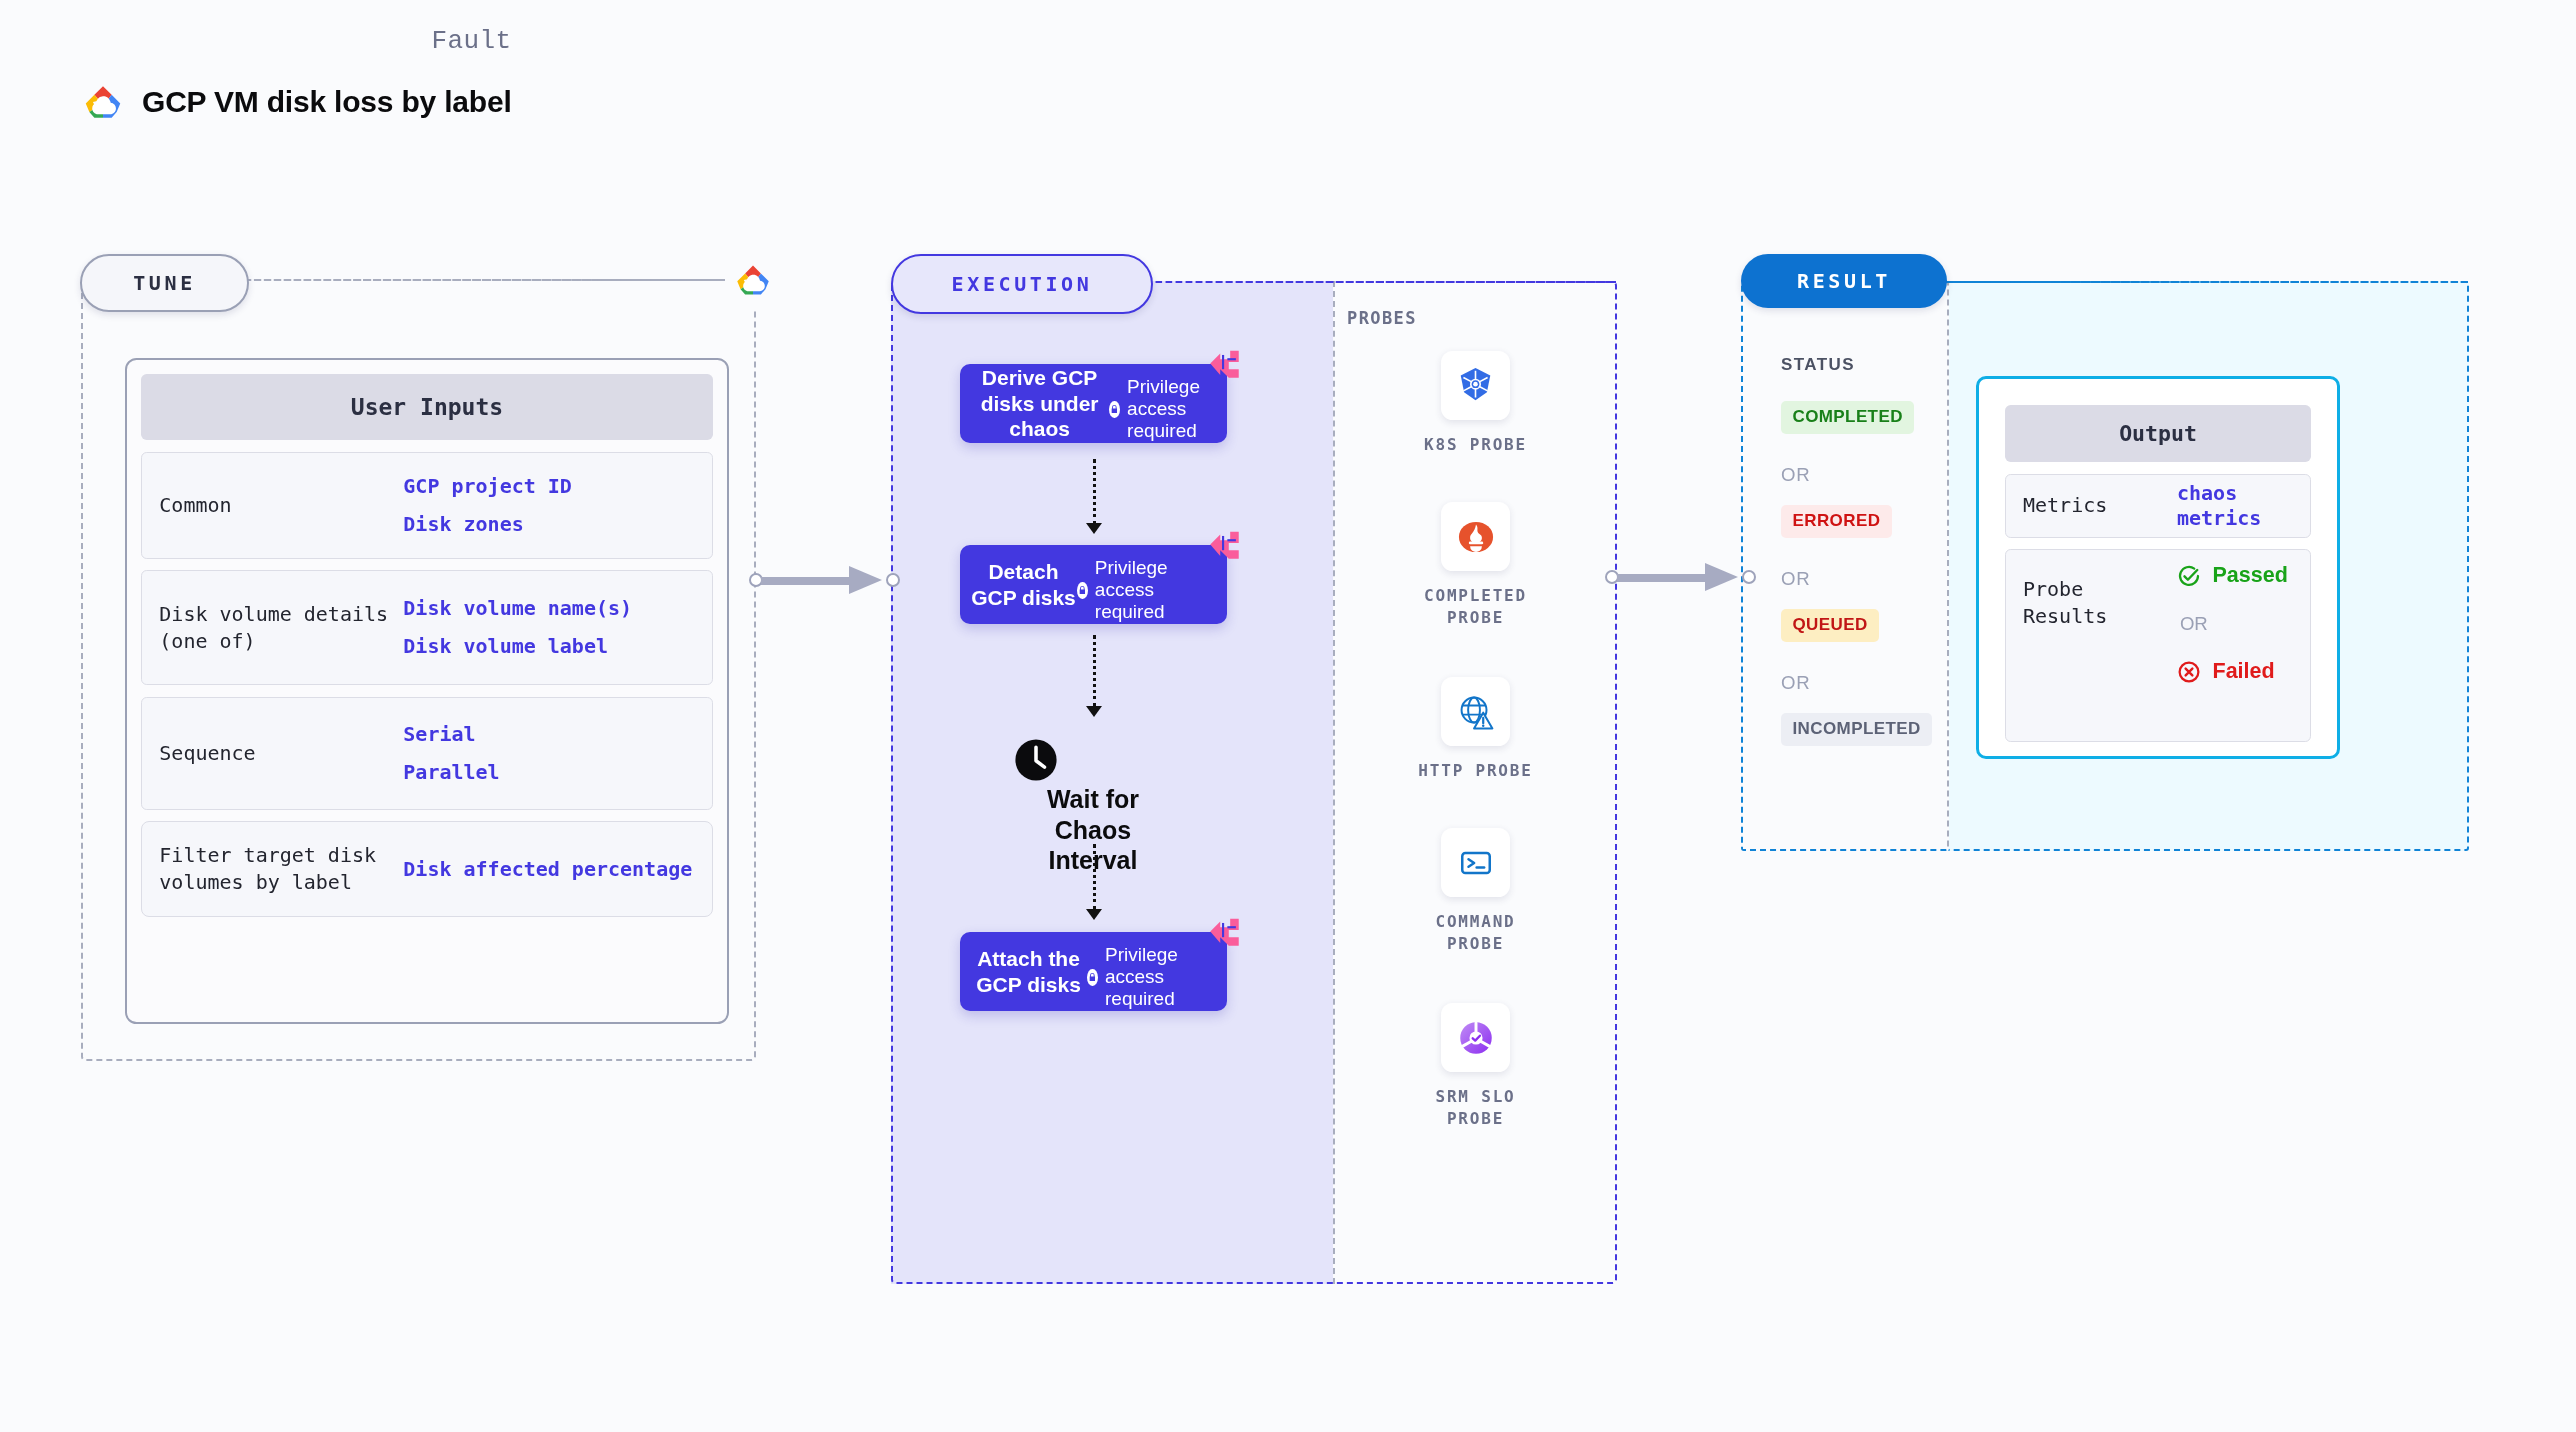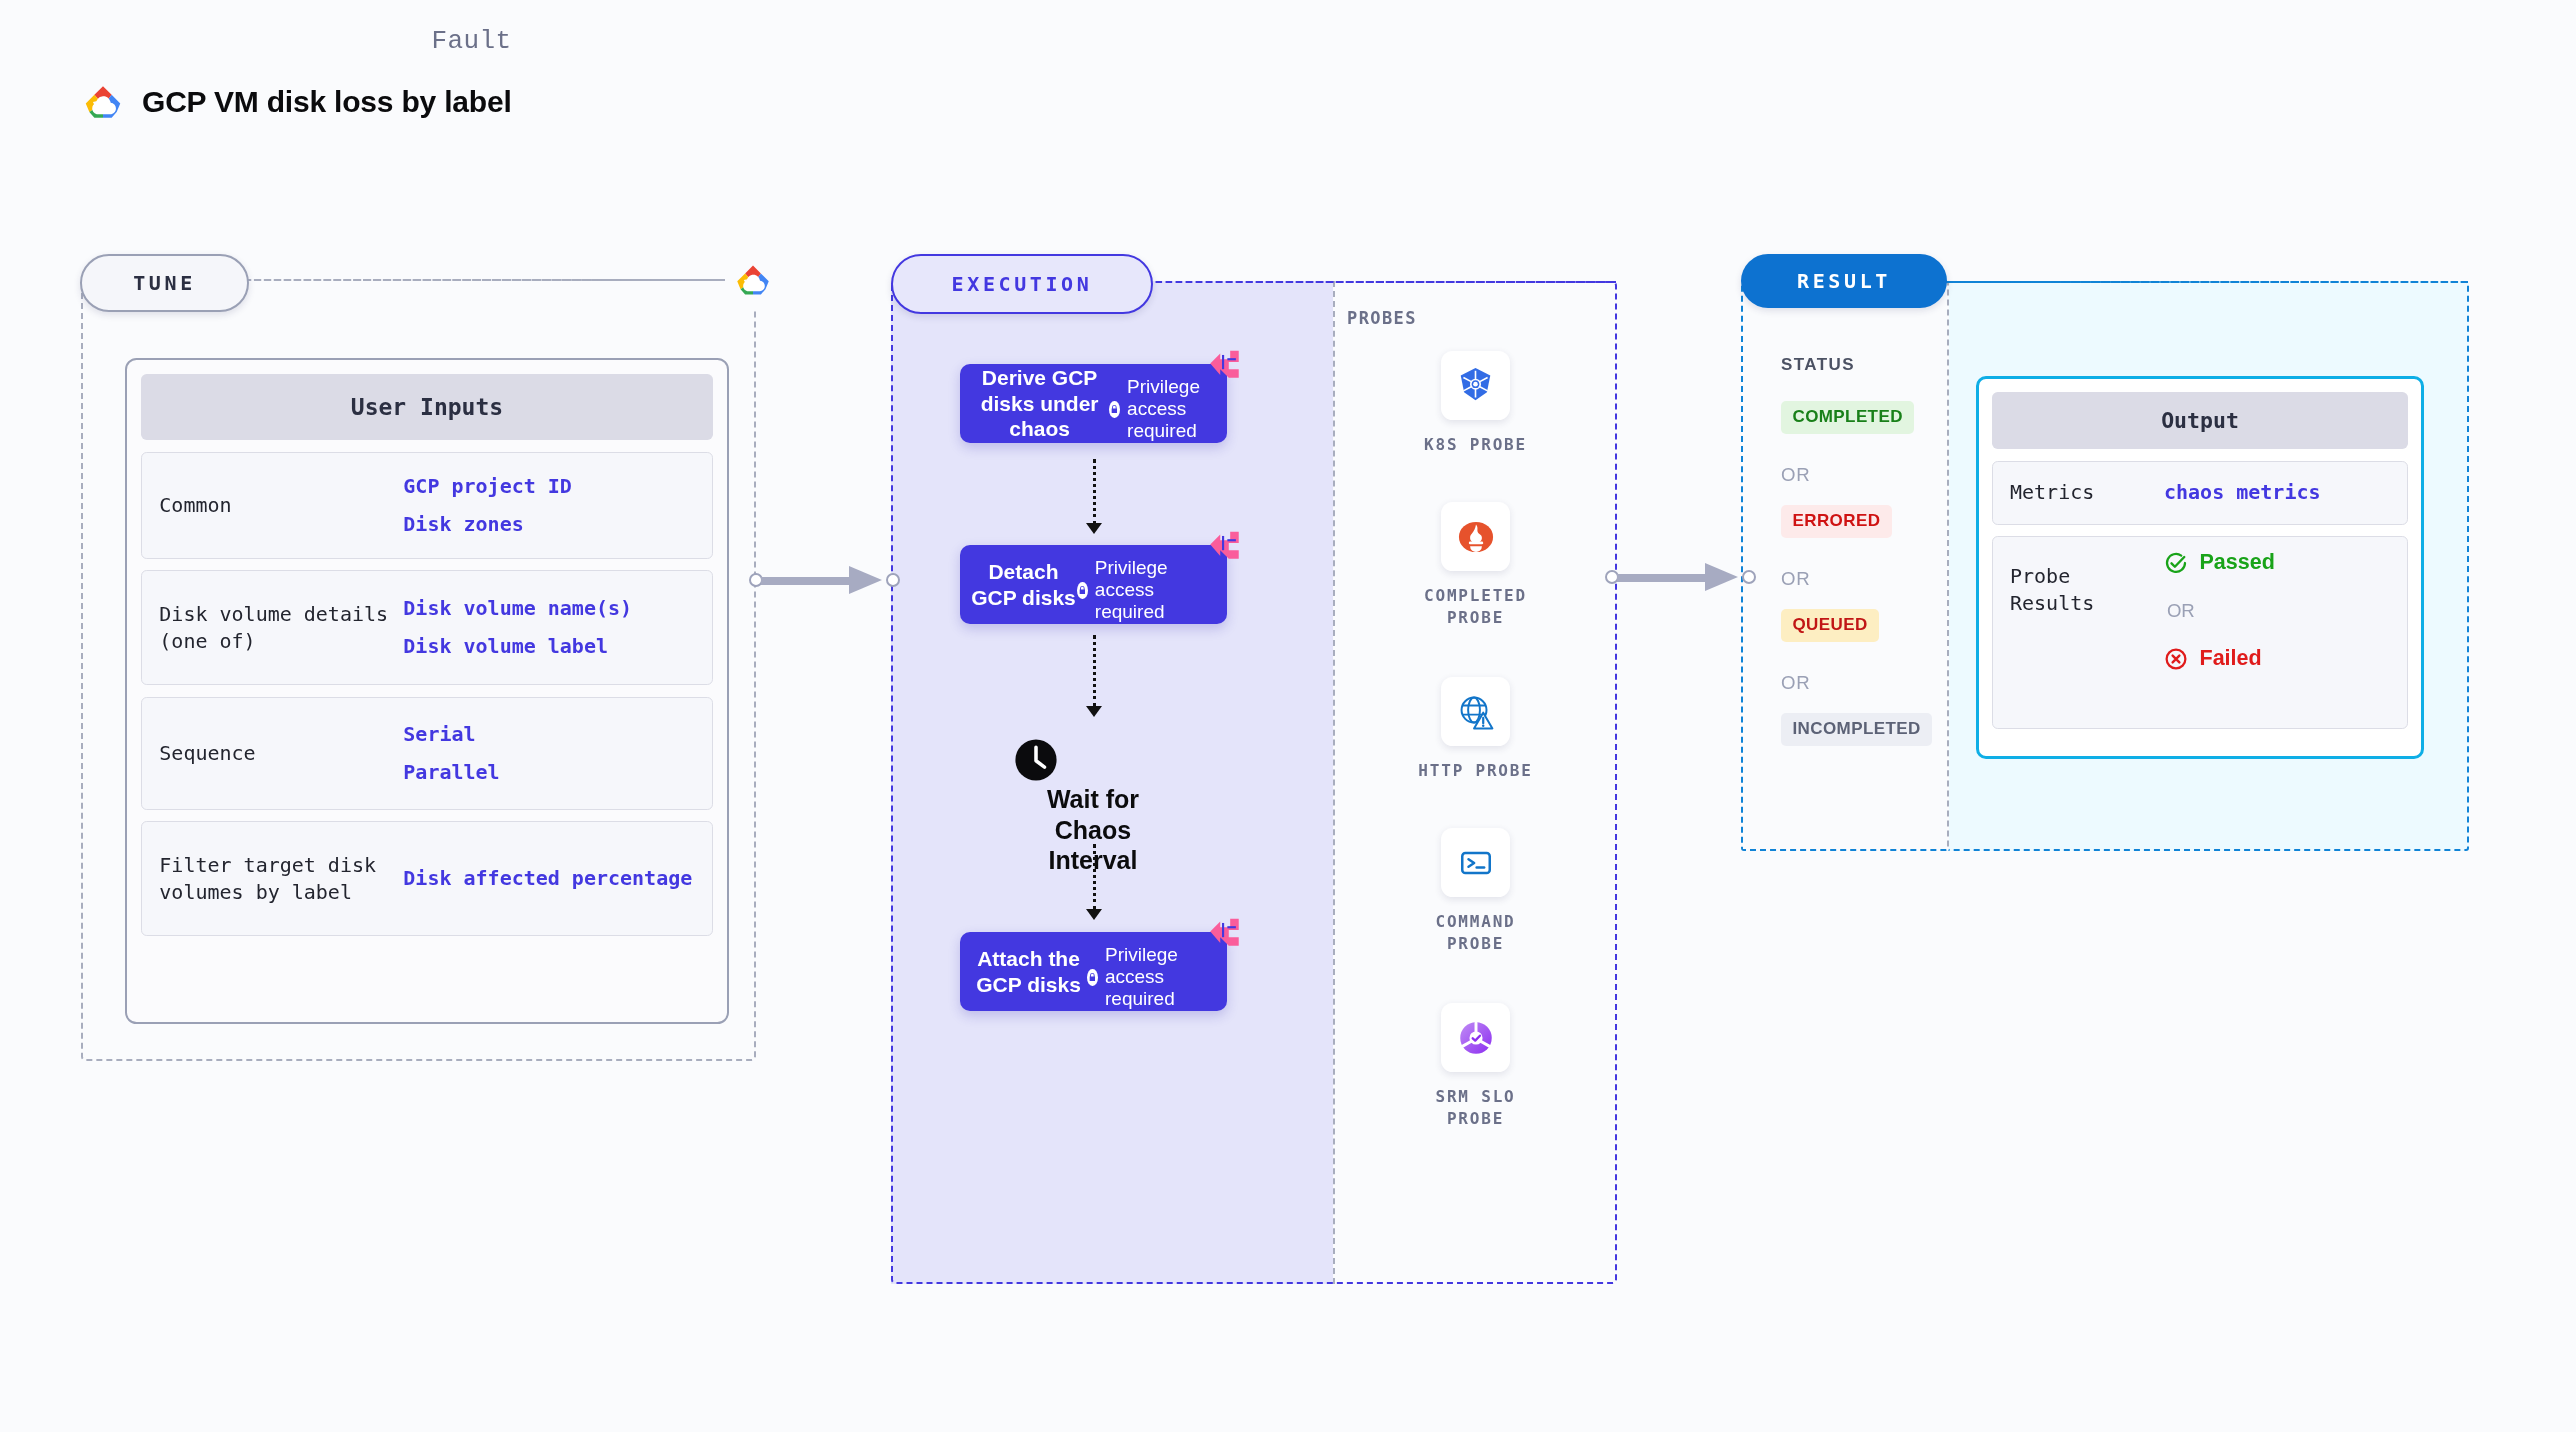--- a/index.html
+++ b/index.html
@@ -77,21 +77,21 @@
     font-size:20px;color:#23252f;line-height:1.35;
   }
   .kv-vals{display:flex;flex-direction:column;gap:13px;}
   .kv-val{
     font-family:"DejaVu Sans Mono","Liberation Mono",monospace;
     font-size:20px;color:#4338e0;font-weight:bold;line-height:1.25;
   }
   #tune-row-0{height:107px;}
   #tune-row-1{height:115px;}
   #tune-row-2{height:113px;}
-  #tune-row-3{height:115px;}
+  #tune-row-3{height:96px;border-radius:8px;}
 
   
   .pill-dash{position:absolute;height:0;border-top:2.1px dashed #a8adbe;z-index:1;}
   #tune-dash{left:244px;top:279px;width:482px;}
   #exec-dash{left:1146px;top:281px;width:470px;border-top-color:#4338e0;}
   #result-dash{left:1945px;top:281px;width:523px;border-top-color:#1083d6;}
 
   
   #exec-panel{
     position:absolute;left:891px;top:281px;width:726px;height:1003px;
@@ -210,23 +210,23 @@
   }
   #sb-0{top:401px;background:#e2f5e0;color:#198019;}
   #so-0{top:464px;}
   #sb-1{top:505px;background:#fdeaea;color:#cf1313;}
   #so-1{top:568px;}
   #sb-2{top:609px;background:#fdeec2;color:#c11616;}
   #so-2{top:672px;}
   #sb-3{top:713px;background:#eceef4;color:#5c6276;}
 
   #output-card{
-    position:absolute;left:1976px;top:376px;width:448px;height:383px;
+    position:absolute;left:1976px;top:376px;width:364px;height:383px;
     border:3.6px solid #0eaee6;border-radius:10px;background:#ffffff;
-    padding:13px;box-sizing:border-box;
+    padding:26px;box-sizing:border-box;
   }
   #out-head{height:57px;font-size:21.5px;}
   #out-row-0{height:64px;}
   #out-row-1{height:193px;align-items:flex-start;}
   #out-row-1 .kv-key{padding-top:13px;}
   .out-key{width:154px;}
   .probe-res{display:flex;align-items:center;gap:11.5px;}
   .probe-res-text{font-size:21.5px;font-weight:bold;}
   .res-or{font-size:18.6px;color:#9aa0b5;margin:11.5px 0 11.5px 2.9px;}
 

